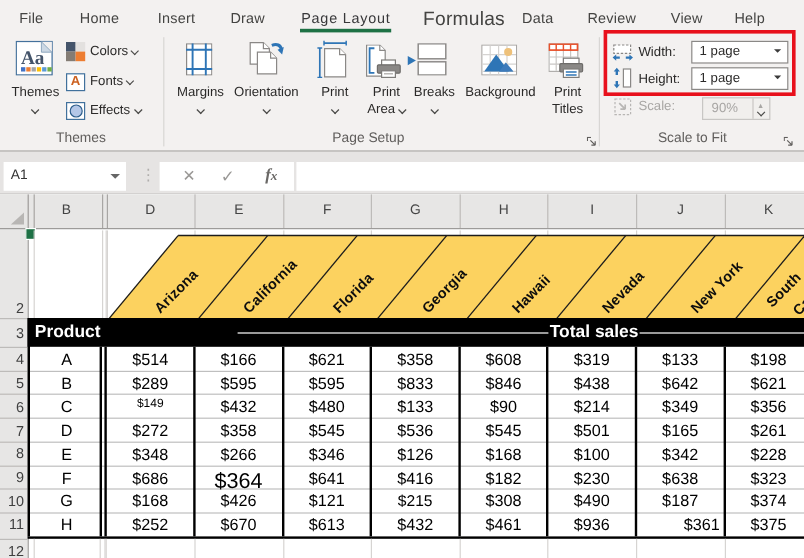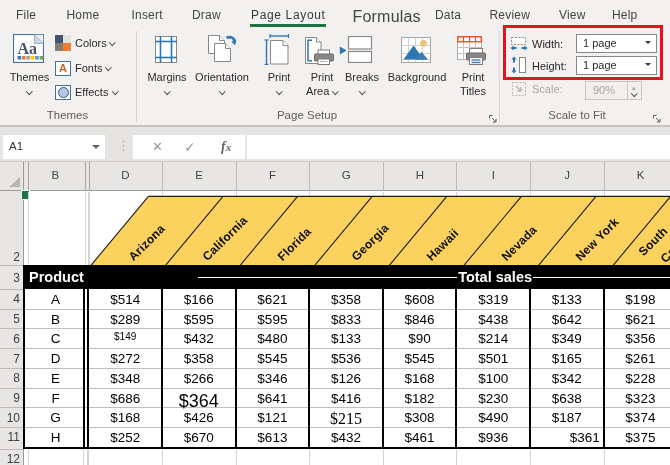--- a/index.html
+++ b/index.html
@@ -347,21 +347,21 @@
 <div class="ab" style="left:239.4px;top:390.5px;width:66px;text-align:center;font-size:13.5px;color:#000;">$641</div>
 <div class="ab" style="left:313.0px;top:390.5px;width:66px;text-align:center;font-size:13.5px;color:#000;">$416</div>
 <div class="ab" style="left:386.6px;top:390.5px;width:66px;text-align:center;font-size:13.5px;color:#000;">$182</div>
 <div class="ab" style="left:460.2px;top:390.5px;width:66px;text-align:center;font-size:13.5px;color:#000;">$230</div>
 <div class="ab" style="left:533.8px;top:390.5px;width:66px;text-align:center;font-size:13.5px;color:#000;">$638</div>
 <div class="ab" style="left:607.4px;top:390.5px;width:66px;text-align:center;font-size:13.5px;color:#000;">$323</div>
 <div class="ab" style="left:28px;top:410.2px;width:55px;text-align:center;font-size:13.5px;color:#000;">G</div>
 <div class="ab" style="left:92.2px;top:410.2px;width:66px;text-align:center;font-size:13.5px;color:#000;">$168</div>
 <div class="ab" style="left:165.8px;top:410.2px;width:66px;text-align:center;font-size:13.5px;color:#000;">$426</div>
 <div class="ab" style="left:239.4px;top:410.2px;width:66px;text-align:center;font-size:13.5px;color:#000;">$121</div>
-<div class="ab" style="left:313.0px;top:410.2px;width:66px;text-align:center;font-size:16px;color:#000;font-family:Liberation Serif, serif;">$215</div>
+<div class="ab" style="left:313.0px;top:410.2px;width:66px;text-align:center;font-size:13px;color:#000;">$215</div>
 <div class="ab" style="left:386.6px;top:410.2px;width:66px;text-align:center;font-size:13.5px;color:#000;">$308</div>
 <div class="ab" style="left:460.2px;top:410.2px;width:66px;text-align:center;font-size:13.5px;color:#000;">$490</div>
 <div class="ab" style="left:533.8px;top:410.2px;width:66px;text-align:center;font-size:13.5px;color:#000;">$187</div>
 <div class="ab" style="left:607.4px;top:410.2px;width:66px;text-align:center;font-size:13.5px;color:#000;">$374</div>
 <div class="ab" style="left:28px;top:429.9px;width:55px;text-align:center;font-size:13.5px;color:#000;">H</div>
 <div class="ab" style="left:92.2px;top:429.9px;width:66px;text-align:center;font-size:13.5px;color:#000;">$252</div>
 <div class="ab" style="left:165.8px;top:429.9px;width:66px;text-align:center;font-size:13.5px;color:#000;">$670</div>
 <div class="ab" style="left:239.4px;top:429.9px;width:66px;text-align:center;font-size:13.5px;color:#000;">$613</div>
 <div class="ab" style="left:313.0px;top:429.9px;width:66px;text-align:center;font-size:13.5px;color:#000;">$432</div>
 <div class="ab" style="left:386.6px;top:429.9px;width:66px;text-align:center;font-size:13.5px;color:#000;">$461</div>

